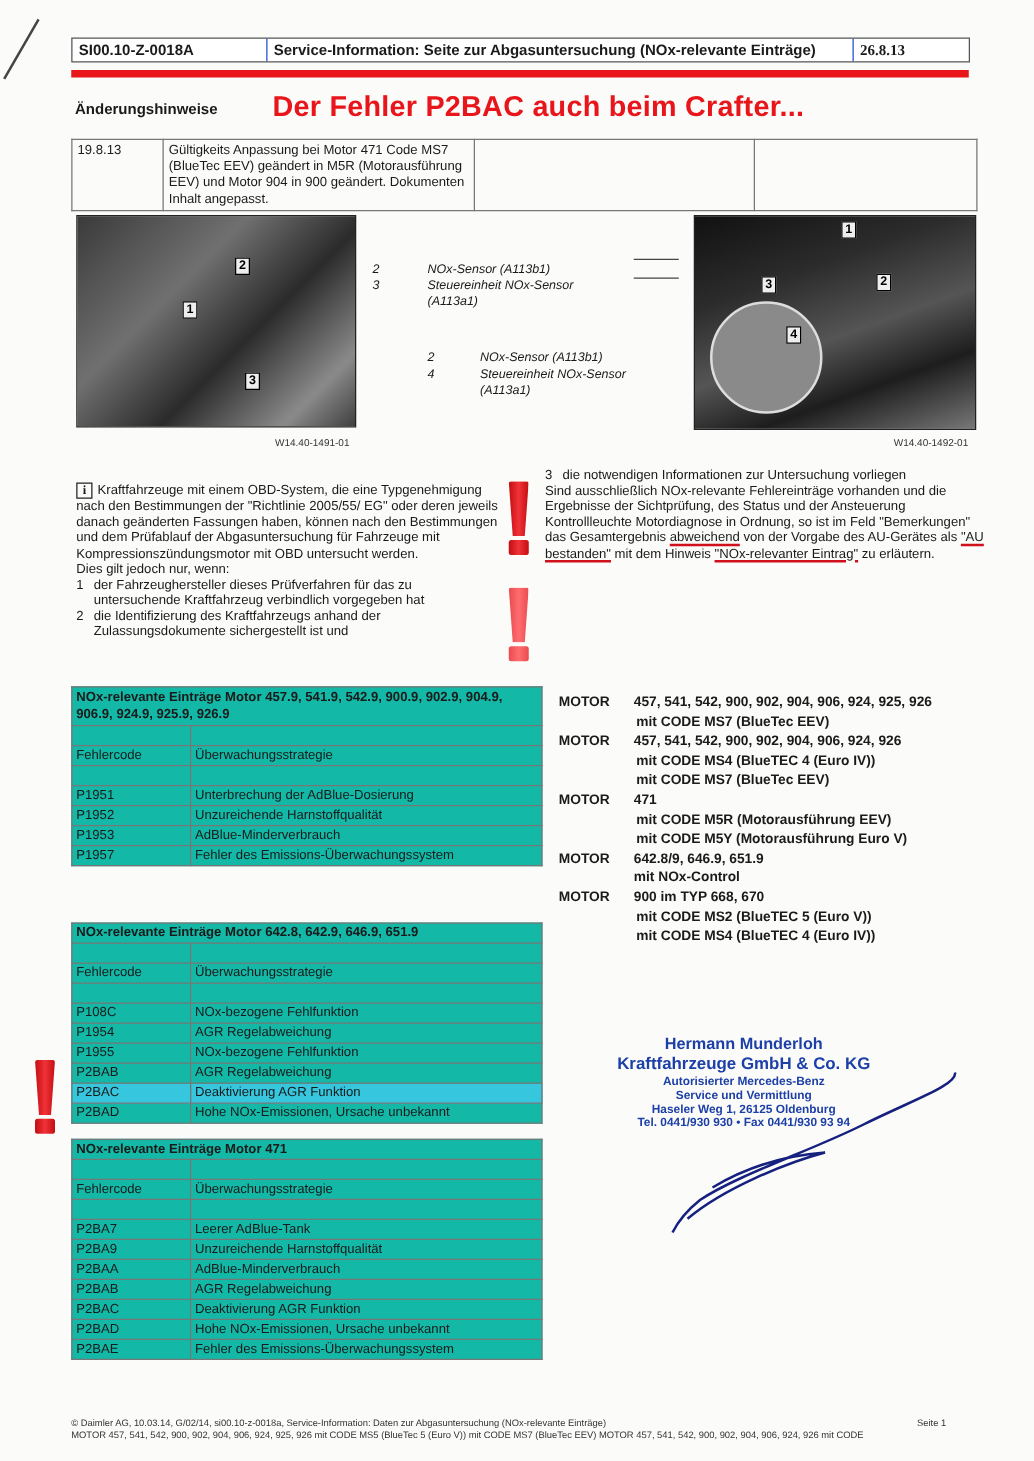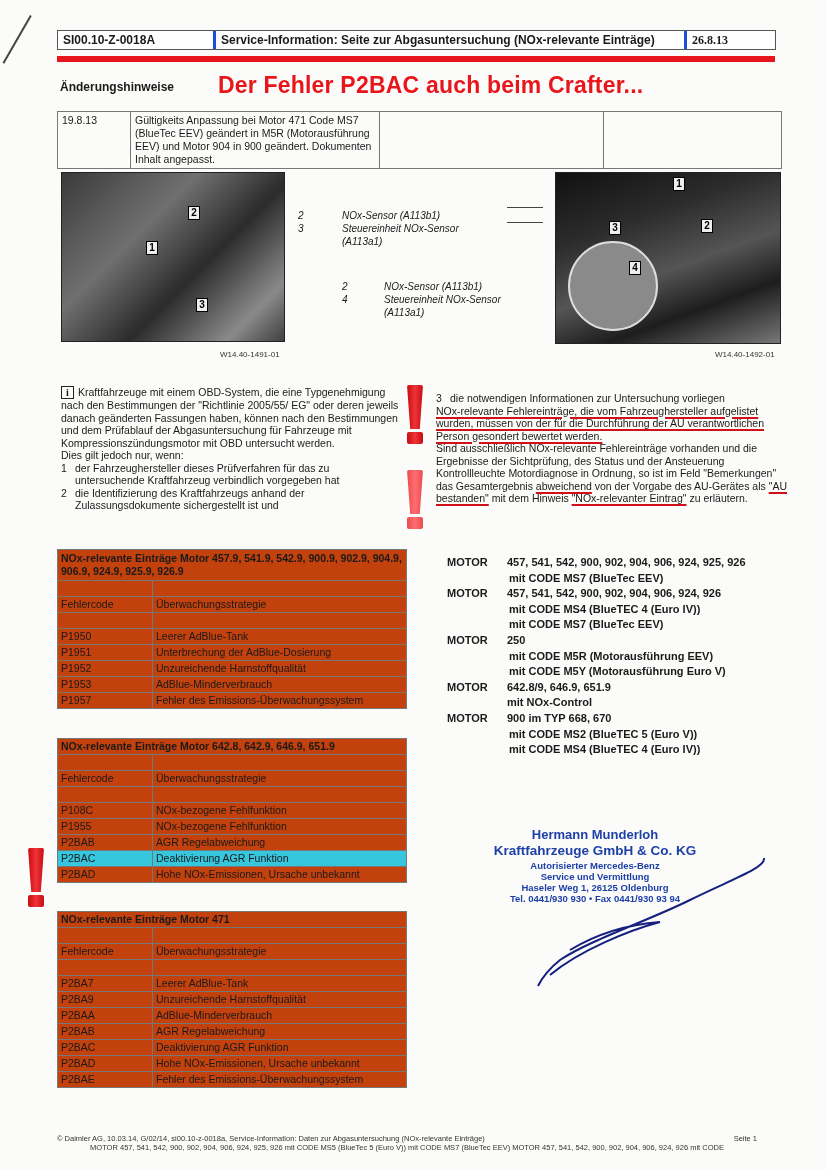--- a/index.html
+++ b/index.html
@@ -1,21 +1,21 @@
 <!DOCTYPE html>
 <html><head>
 <meta charset="utf-8">
 <style>
   html, body { margin:0; padding:0; }
   body { width:827px; height:1169px; background:#fbfbf9; position:relative; overflow:hidden;
          font-family:"Liberation Sans", sans-serif; color:#1a1a1a; }
   .abs { position:absolute; }
   
   .hdr { left:57px; top:30px; width:717px; height:18px; border:1px solid #555; display:flex; font-size:12px; font-weight:bold; background:#fff; }
-  .hdr div { padding:2px 5px; border-right:3px solid #1d4ed8; white-space:nowrap; line-height:14px; }
+  .hdr div { padding:2px 5px; border-right:1px solid #1d4ed8; white-space:nowrap; line-height:14px; }
   .hdr div:last-child { border-right:none;font-family:Liberation Serif, serif; }
   .redbar { left:57px; top:56px; width:718px; height:6px; background:#e8151b; }
   .slash { left:30px; top:15px; width:2px; height:55px; background:#444; transform:rotate(30deg); transform-origin:top left; }
   .aend { left:60px; top:80px; font-size:12px; font-weight:bold; }
   .headline { left:218px; top:72px; font-size:23px; color:#e8151b; font-weight:bold; letter-spacing:0.2px; }
   
   .chg { left:57px; top:111px; width:725px; border:1px solid #777; border-collapse:collapse; font-size:10.5px; }
   .chg td { border:1px solid #777; vertical-align:top; padding:2px 4px; line-height:13px; }
   
   .photo { background:linear-gradient(135deg,#3a3a3a 0%,#707070 35%,#2b2b2b 60%,#8a8a8a 85%,#404040 100%); border:1px solid #222; }
@@ -27,30 +27,30 @@
   .dash { height:1px; background:#444; width:36px; }
   
   .info { font-size:10.5px; line-height:12.5px; }
   .ibox { display:inline-block; width:11px; height:11px; border:1px solid #222; font-family:"Liberation Serif", serif; font-weight:bold; font-size:10px; text-align:center; line-height:11px; margin-right:4px; }
   .ul { text-decoration:underline; text-decoration-color:#d0101a; text-decoration-thickness:2px; text-underline-offset:2px; }
   .excl { width:16px; }
   .excl .bar { width:16px; height:44px; background:linear-gradient(90deg,#c40d12,#f03338,#c40d12); clip-path:polygon(0 0,100% 0,80% 100%,20% 100%); border-radius:2px; }
   .excl .dot { width:16px; height:12px; background:linear-gradient(90deg,#c40d12,#f03338,#c40d12); margin-top:3px; border-radius:2px; }
   .excl.light .bar, .excl.light .dot { background:linear-gradient(90deg,#e94b4f,#ff6d70,#e94b4f); }
   
-  table.ft { border-collapse:collapse; font-size:10.5px; width:350px; background:#c2410c; }
+  table.ft { border-collapse:collapse; font-size:10.5px; width:377px; background:#14b8a6; }
   table.ft td { border:1px solid #777; padding:1px 3px; height:13px; line-height:13px; }
   table.ft td.title { font-weight:bold; }
   table.ft td.c1 { width:88px; }
   table.ft tr.hl td { background:#36c6dd; }
   .motors { font-size:11px; font-weight:bold; line-height:15.6px; }
   .motors .lbl { display:inline-block; width:60px; }
   .motors .sub { padding-left:62px; }
   .stamp { color:#1d3fa8; text-align:center; }
-  .footer { font-size:7.5px; color:#333; line-height:9px;text-align:center; }
+  .footer { font-size:7.5px; color:#333; line-height:9px; }
 </style>
 </head>
 <body>
 
 <div class="abs slash"></div>
 
 <div class="abs hdr">
   <div style="width:145px">SI00.10-Z-0018A</div>
   <div style="width:458px">Service-Information: Seite zur Abgasuntersuchung (NOx-relevante Einträge)</div>
   <div style="flex:1">26.8.13</div>
@@ -124,23 +124,22 @@
   </div>
 <div class="abs excl light" style="left:407px;top:470px">
     <div class="bar"></div>
     <div class="dot"></div>
   </div>
 <div class="abs excl" style="left:28px;top:848px">
     <div class="bar"></div>
     <div class="dot"></div>
   </div>
 
-<div class="abs info" style="left:436px;top:392px;width:355px">
+<div class="abs info" style="left:436px;top:374px;width:355px">
   <div><span style="display:inline-block;width:14px">3</span><span>die notwendigen Informationen zur Untersuchung vorliegen</span></div>
-  <div class="ul">NOx-relevante Fehlereinträge, die vom Fahrzeughersteller aufgelistet wurden, müssen von der für die Durchführung der AU verantwortlichen Person gesondert bewertet werden.</div>
   <div><span>Sind ausschließlich NOx-relevante Fehlereinträge vorhanden und die Ergebnisse der Sichtprüfung, des Status und der Ansteuerung Kontrollleuchte Motordiagnose in Ordnung, so ist im Feld "Bemerkungen" das Gesamtergebnis </span><span class="ul">abweichend</span><span> von der Vorgabe des AU-Gerätes als </span><span class="ul">"AU bestanden"</span><span> mit dem Hinweis </span><span class="ul">"NOx-relevanter Eintrag"</span><span> zu erläutern.</span></div>
 </div>
 
 <table class="abs ft" style="left:57px;top:549px">
   <tbody>
       <tr>
         <td class="title" colspan="2" style="height:28px">NOx-relevante Einträge Motor 457.9, 541.9, 542.9, 900.9, 902.9, 904.9, 906.9, 924.9, 925.9, 926.9</td>
       </tr>
   <tr>
         <td class="c1"></td>
@@ -148,24 +147,20 @@
       </tr>
   <tr>
         <td class="c1">Fehlercode</td>
         <td>Überwachungsstrategie</td>
       </tr>
   <tr>
         <td class="c1"></td>
         <td></td>
       </tr>
   <tr>
-        <td class="c1">P1950</td>
-        <td>Leerer AdBlue-Tank</td>
-      </tr>
-  <tr>
         <td class="c1">P1951</td>
         <td>Unterbrechung der AdBlue-Dosierung</td>
       </tr>
   <tr>
         <td class="c1">P1952</td>
         <td>Unzureichende Harnstoffqualität</td>
       </tr>
   <tr>
         <td class="c1">P1953</td>
         <td>AdBlue-Minderverbrauch</td>
@@ -190,20 +185,24 @@
         <td class="c1">Fehlercode</td>
         <td>Überwachungsstrategie</td>
       </tr>
   <tr>
         <td class="c1"></td>
         <td></td>
       </tr>
   <tr>
         <td class="c1">P108C</td>
         <td>NOx-bezogene Fehlfunktion</td>
+      </tr>
+  <tr>
+        <td class="c1">P1954</td>
+        <td>AGR Regelabweichung</td>
       </tr>
   <tr>
         <td class="c1">P1955</td>
         <td>NOx-bezogene Fehlfunktion</td>
       </tr>
   <tr>
         <td class="c1">P2BAB</td>
         <td>AGR Regelabweichung</td>
       </tr>
   <tr class="hl">
@@ -264,21 +263,21 @@
       </tr>
 </tbody>
   </table>
 
 <div class="abs motors" style="left:447px;top:555px;width:345px">
   <div><span class="lbl">MOTOR</span><span>457, 541, 542, 900, 902, 904, 906, 924, 925, 926</span></div>
   <div class="sub">mit CODE MS7 (BlueTec EEV)</div>
   <div><span class="lbl">MOTOR</span><span>457, 541, 542, 900, 902, 904, 906, 924, 926</span></div>
   <div class="sub">mit CODE MS4 (BlueTEC 4 (Euro IV))</div>
   <div class="sub">mit CODE MS7 (BlueTec EEV)</div>
-  <div><span class="lbl">MOTOR</span><span>250</span></div>
+  <div><span class="lbl">MOTOR</span><span>471</span></div>
   <div class="sub">mit CODE M5R (Motorausführung EEV)</div>
   <div class="sub">mit CODE M5Y (Motorausführung Euro V)</div>
   <div><span class="lbl">MOTOR</span><span>642.8/9, 646.9, 651.9</span></div>
   <div class="sub" style="padding-left:60px">mit NOx-Control</div>
   <div><span class="lbl">MOTOR</span><span>900 im TYP 668, 670</span></div>
   <div class="sub">mit CODE MS2 (BlueTEC 5 (Euro V))</div>
   <div class="sub">mit CODE MS4 (BlueTEC 4 (Euro IV))</div>
 </div>
 
 <div class="abs stamp" style="left:475px;top:827px;width:240px">

